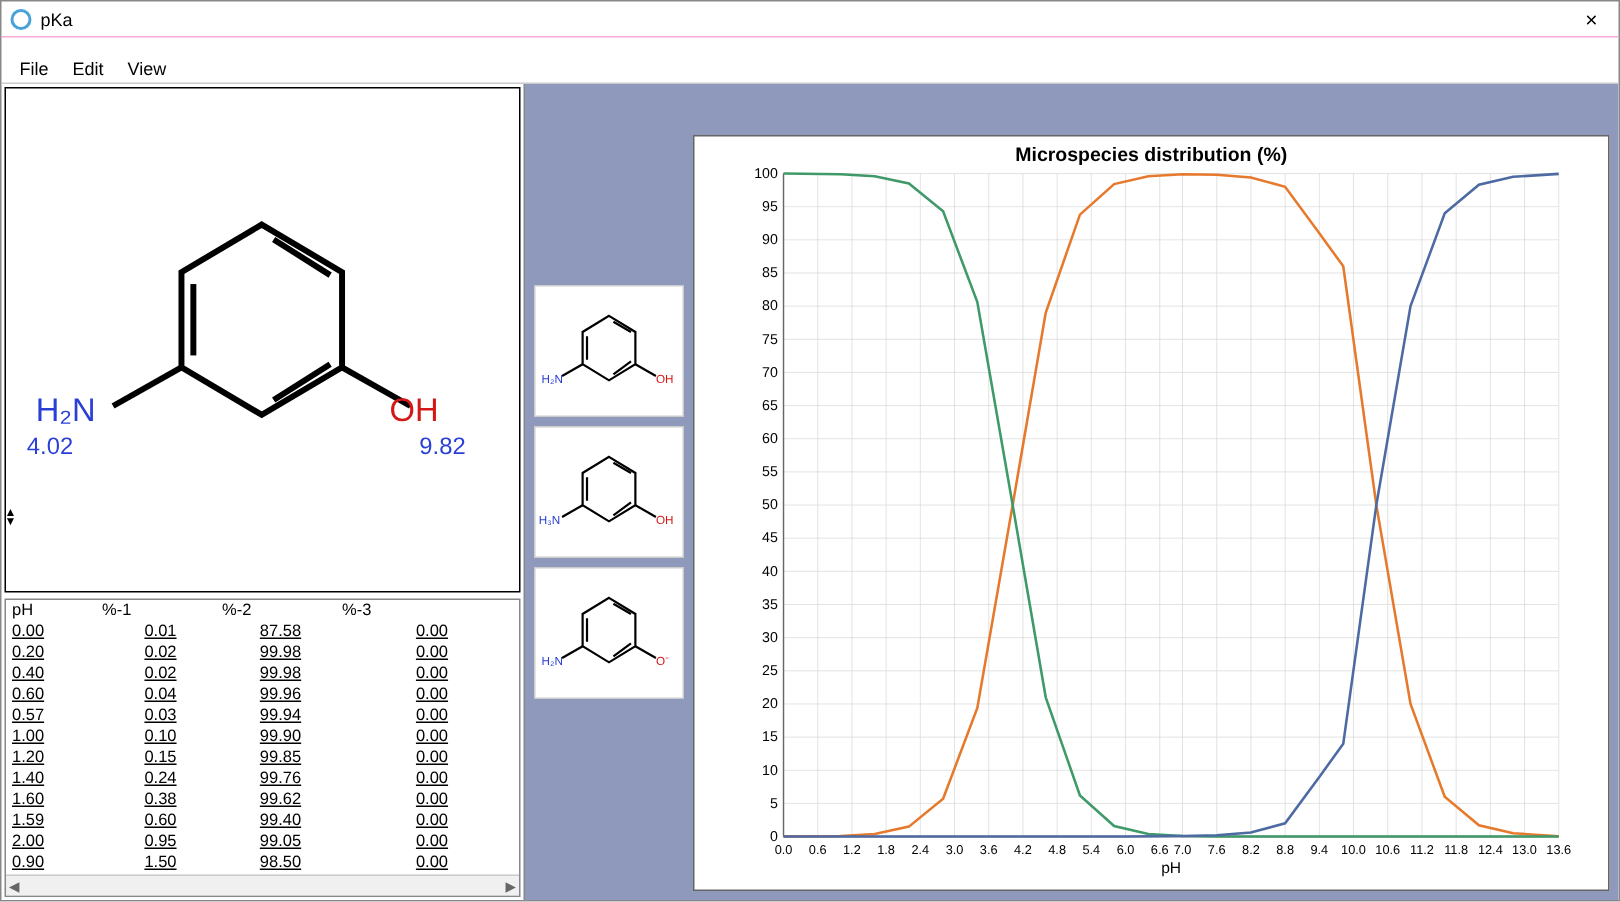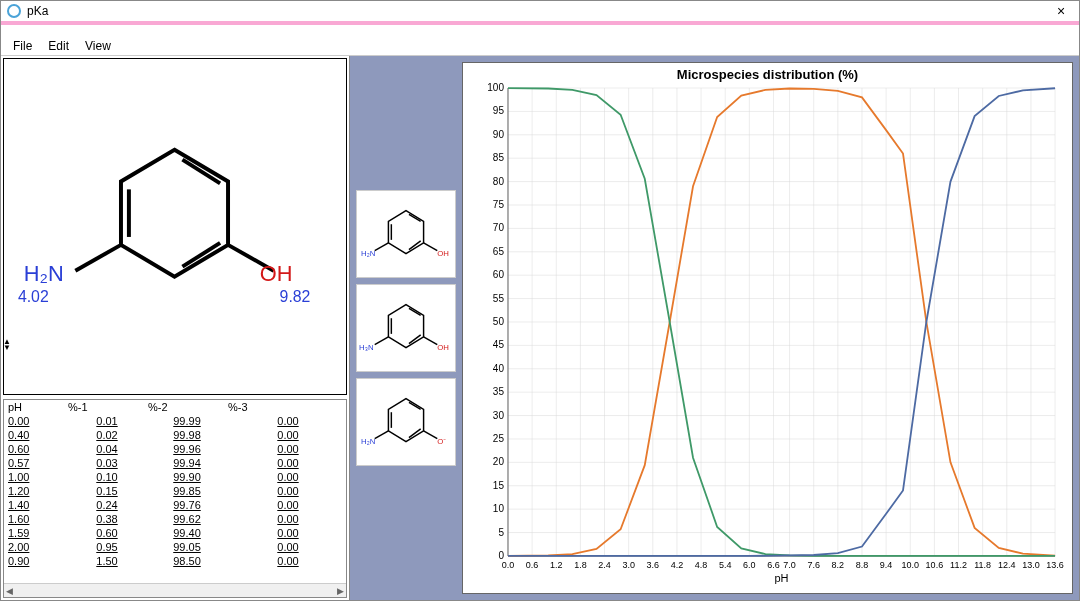--- a/index.html
+++ b/index.html
@@ -1,18 +1,18 @@
 <!DOCTYPE html>
 <html><head>
 <meta charset="utf-8">
 <style>
   * { box-sizing: border-box; }
   html, body { margin: 0; padding: 0; font-family: "Segoe UI", Tahoma, sans-serif; font-size: 12px; color: #000; background: #f0f0f0; }
   .window { width: 1080px; height: 601px; background: #fff; border: 1px solid #888; position: relative; display: flex; flex-direction: column; }
-  .titlebar { height: 24px; display: flex; align-items: center; padding: 0 6px; border-bottom: 4px solid #f9a8d4; position: relative; }
+  .titlebar { height: 24px; display: flex; align-items: center; padding: 0 6px; border-bottom: 1px solid #f9a8d4; position: relative; }
   .titlebar .icon-app { width: 14px; height: 14px; border: 2px solid #4aa3d8; border-radius: 50%; margin-right: 6px; }
   .titlebar .title { flex: 1; font-size: 12px; }
   .titlebar .close { width: 24px; text-align: center; cursor: pointer; font-size: 14px; }
   .menubar { height: 20px; display: flex; align-items: center; padding: 0 4px; border-bottom: 1px solid #ccc; margin-top: 11px; }
   .menubar span { padding: 0 8px; cursor: pointer; }
   .content { flex: 1; display: flex; overflow: hidden; }
   .left { width: 349px; display: flex; flex-direction: column; border-right: 1px solid #888; }
   .molpanel { flex: 0 0 335px; border: 1px solid #000; margin: 2px; position: relative; background: #fff; }
   .spin-arrows { position: absolute; top: 338px; left: 2px; font-size: 8px; line-height: 6px; color: #000; }
   .tablewrap { flex: 1; margin: 2px; border: 1px solid #888; display: flex; flex-direction: column; overflow: hidden; }
@@ -23,21 +23,21 @@
   td:nth-child(2), td:nth-child(3), td:nth-child(4) { text-align: center; padding-left: 10px; }
   .hscroll { height: 14px; background: #f0f0f0; border-top: 1px solid #ccc; display: flex; align-items: center; justify-content: space-between; padding: 0 2px; }
   .hscroll span { font-size: 9px; color: #666; cursor: pointer; }
   .right { flex: 1; background: #8e99bc; position: relative; padding: 6px; display: flex; }
   .thumbs { width: 100px; display: flex; flex-direction: column; justify-content: center; gap: 6px; margin-right: 6px; }
   .thumbcard { background: #fff; border: 1px solid #ccc; height: 88px; position: relative; }
   .thumbnum { position: absolute; top: 0; right: -16px; font-weight: bold; font-size: 16px; }
   .num1 { color: #e6792c; }
   .num2 { color: #3f9968; }
   .num3 { color: #4d6aa3; }
-  .plotwrap { flex: 1; background: #fff; border: 1px solid #666; position: relative; }
+  .plotwrap { flex: 1; background: #fff; border: 1px solid #666; position: relative; margin-top: 28px; }
   .plottitle { text-align: center; font-weight: bold; font-size: 13px; padding-top: 4px; }
   .svgplot { width: 100%; height: calc(100% - 24px); }
 </style>
 </head>
 <body>
 
 <div class="window">
   <div class="titlebar">
     <span class="icon-app"></span>
     <span class="title">pKa</span>
@@ -81,21 +81,27 @@
               <th style="width:60px">pH</th>
               <th style="width:80px">%-1</th>
               <th style="width:80px">%-2</th>
               <th>%-3</th>
             </tr>
               </thead>
             <tbody id="tbody">
                 <tr>
                   <td>0.00</td>
                   <td>0.01</td>
-                  <td>99.99</td>
+                  <td>87.58</td>
+                  <td>0.00</td>
+                </tr>
+                <tr>
+                  <td>0.20</td>
+                  <td>0.02</td>
+                  <td>99.98</td>
                   <td>0.00</td>
                 </tr>
                 <tr>
                   <td>0.40</td>
                   <td>0.02</td>
                   <td>99.98</td>
                   <td>0.00</td>
                 </tr>
                 <tr>
                   <td>0.60</td>

